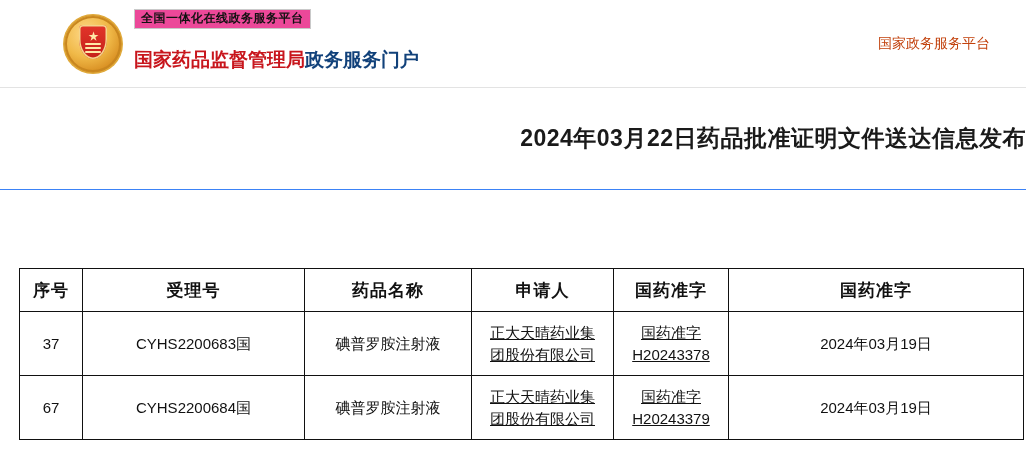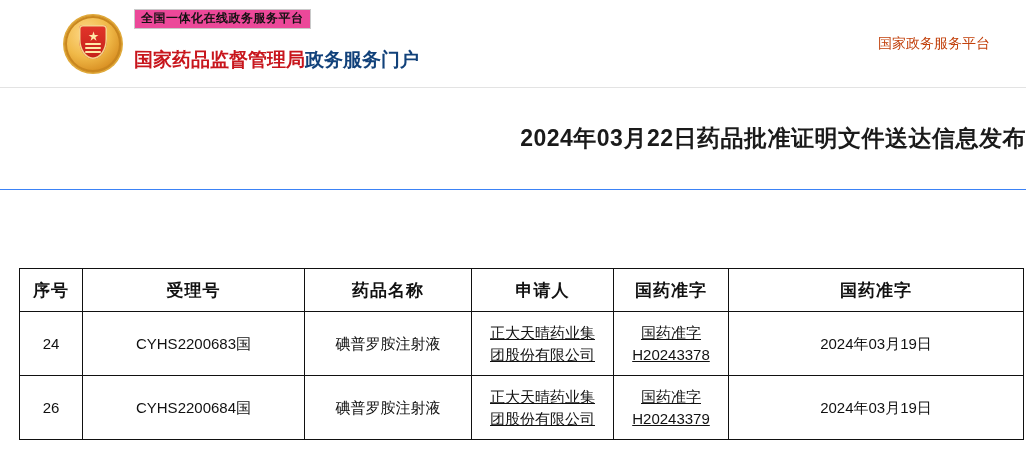--- a/index.html
+++ b/index.html
@@ -229,35 +229,35 @@
         <th>序号</th>
         <th>受理号</th>
         <th>药品名称</th>
         <th>申请人</th>
         <th>国药准字</th>
         <th>国药准字</th>
       </tr>
     </thead>
     <tbody>
       <tr>
-        <td>24</td>
+        <td>37</td>
         <td>CYHS2200683国</td>
         <td>碘普罗胺注射液</td>
         <td>
           <span class="wrap2">正大天晴药业集</span>
           <span class="wrap2">团股份有限公司</span>
         </td>
         <td>
           <span class="wrap2">国药准字</span>
           <span class="wrap2">H20243378</span>
         </td>
         <td>2024年03月19日</td>
       </tr>
       <tr>
-        <td>26</td>
+        <td>67</td>
         <td>CYHS2200684国</td>
         <td>碘普罗胺注射液</td>
         <td>
           <span class="wrap2">正大天晴药业集</span>
           <span class="wrap2">团股份有限公司</span>
         </td>
         <td>
           <span class="wrap2">国药准字</span>
           <span class="wrap2">H20243379</span>
         </td>

